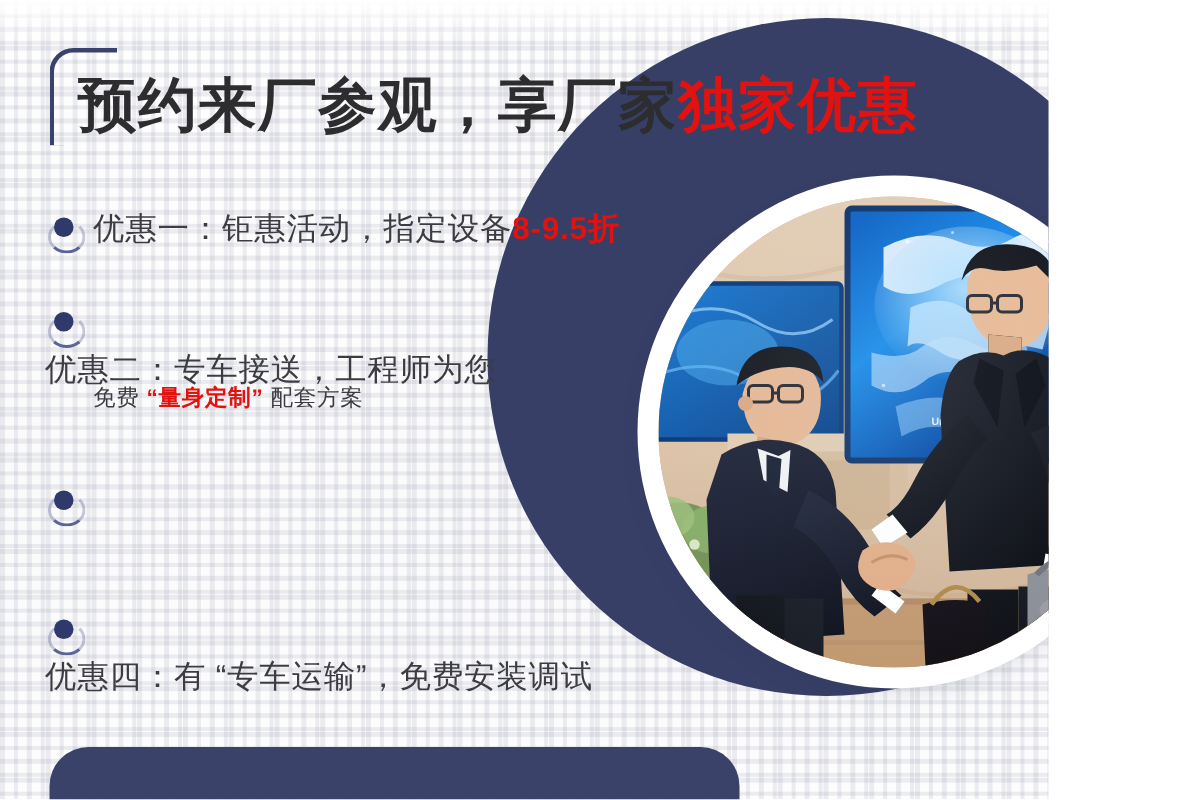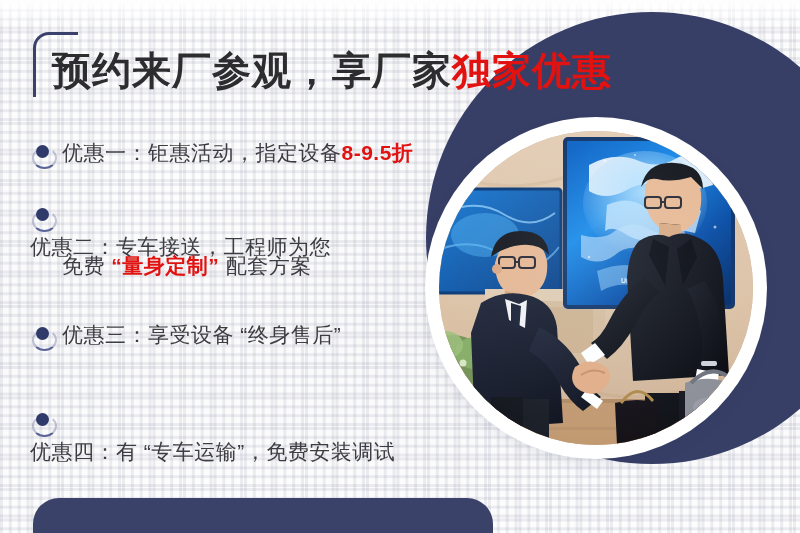--- a/index.html
+++ b/index.html
@@ -2,21 +2,21 @@
 <html><head>
 <meta charset="utf-8">
 <style>
   html, body {
     margin: 0;
     padding: 0;
     background: #ffffff;
   }
   #poster {
     position: relative;
-    width: 800px;
+    width: 699px;
     height: 533px;
     overflow: hidden;
     background: #fcfcfd;
     font-family: "Liberation Sans", "DejaVu Sans", sans-serif;
   }
 
   
   .grid-bg {
     position: absolute;
     left: 0; top: 0;
@@ -162,21 +162,21 @@
     color: #3c3c42;
     line-height: 33px;
     letter-spacing: 0.5px;
     white-space: nowrap;
   }
   .row-text .hl {
     color: #e1120f;
     font-weight: 700;
   }
   .row-cont {
-    font-size: 21px;
+    font-size: 15px;
     color: #3c3c42;
     line-height: 33px;
     letter-spacing: 0.5px;
     margin-left: 32px;
     white-space: nowrap;
   }
   .row-cont .hl { color: #e1120f; font-weight: 700; }
 
   .r1 { position:absolute; left:0; top:0; }
   .r2 { position:absolute; left:0; top:63px;flex-direction:column; }
@@ -393,21 +393,20 @@
       </span>
       <span class="row-text"><span>优惠二：</span><span>专车接送，工程师为您</span></span>
     </div>
     <div class="row-cont r2b"><span>免费 </span><span class="hl">“量身定制”</span><span> 配套方案</span></div>
 
     <div class="row r3">
       <span class="bullet-icon">
         <span class="arc"></span>
           <span class="dot"></span>
       </span>
-      <span class="row-text"><span>优惠三：</span><span>享受设备 “终身售后”</span></span>
     </div>
 
     <div class="row r4">
       <span class="bullet-icon">
         <span class="arc"></span>
           <span class="dot"></span>
       </span>
       <span class="row-text"><span>优惠四：</span><span>有 “专车运输”，免费安装调试</span></span>
     </div>
 

